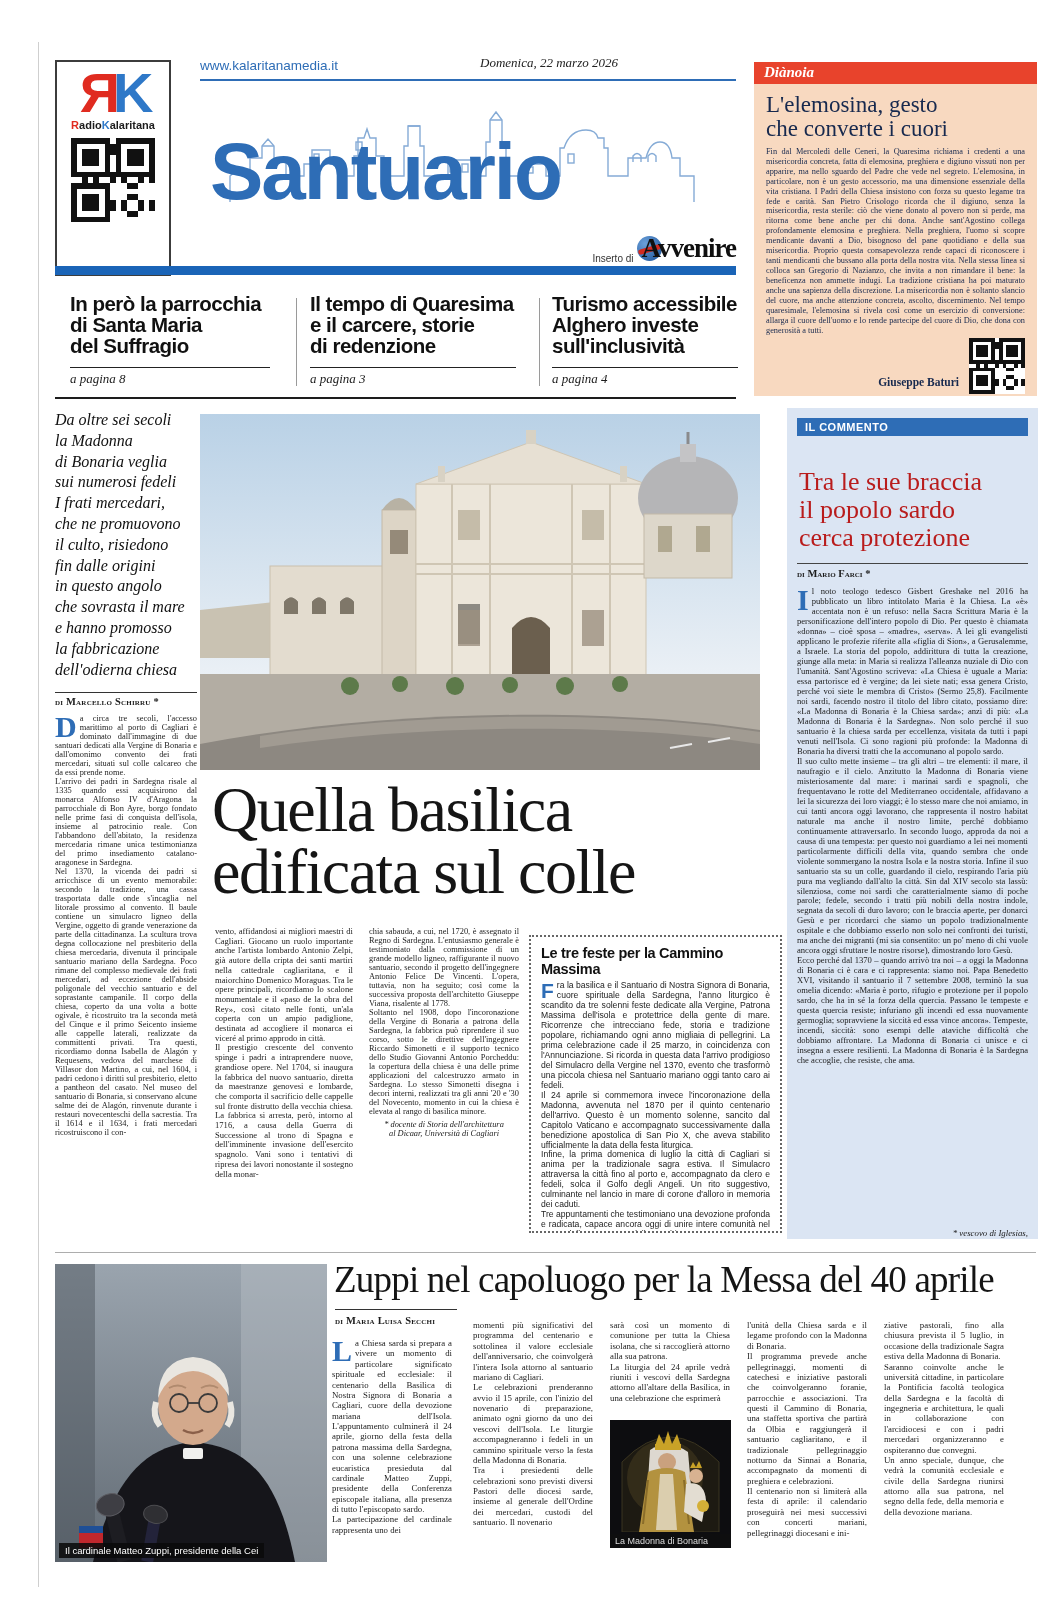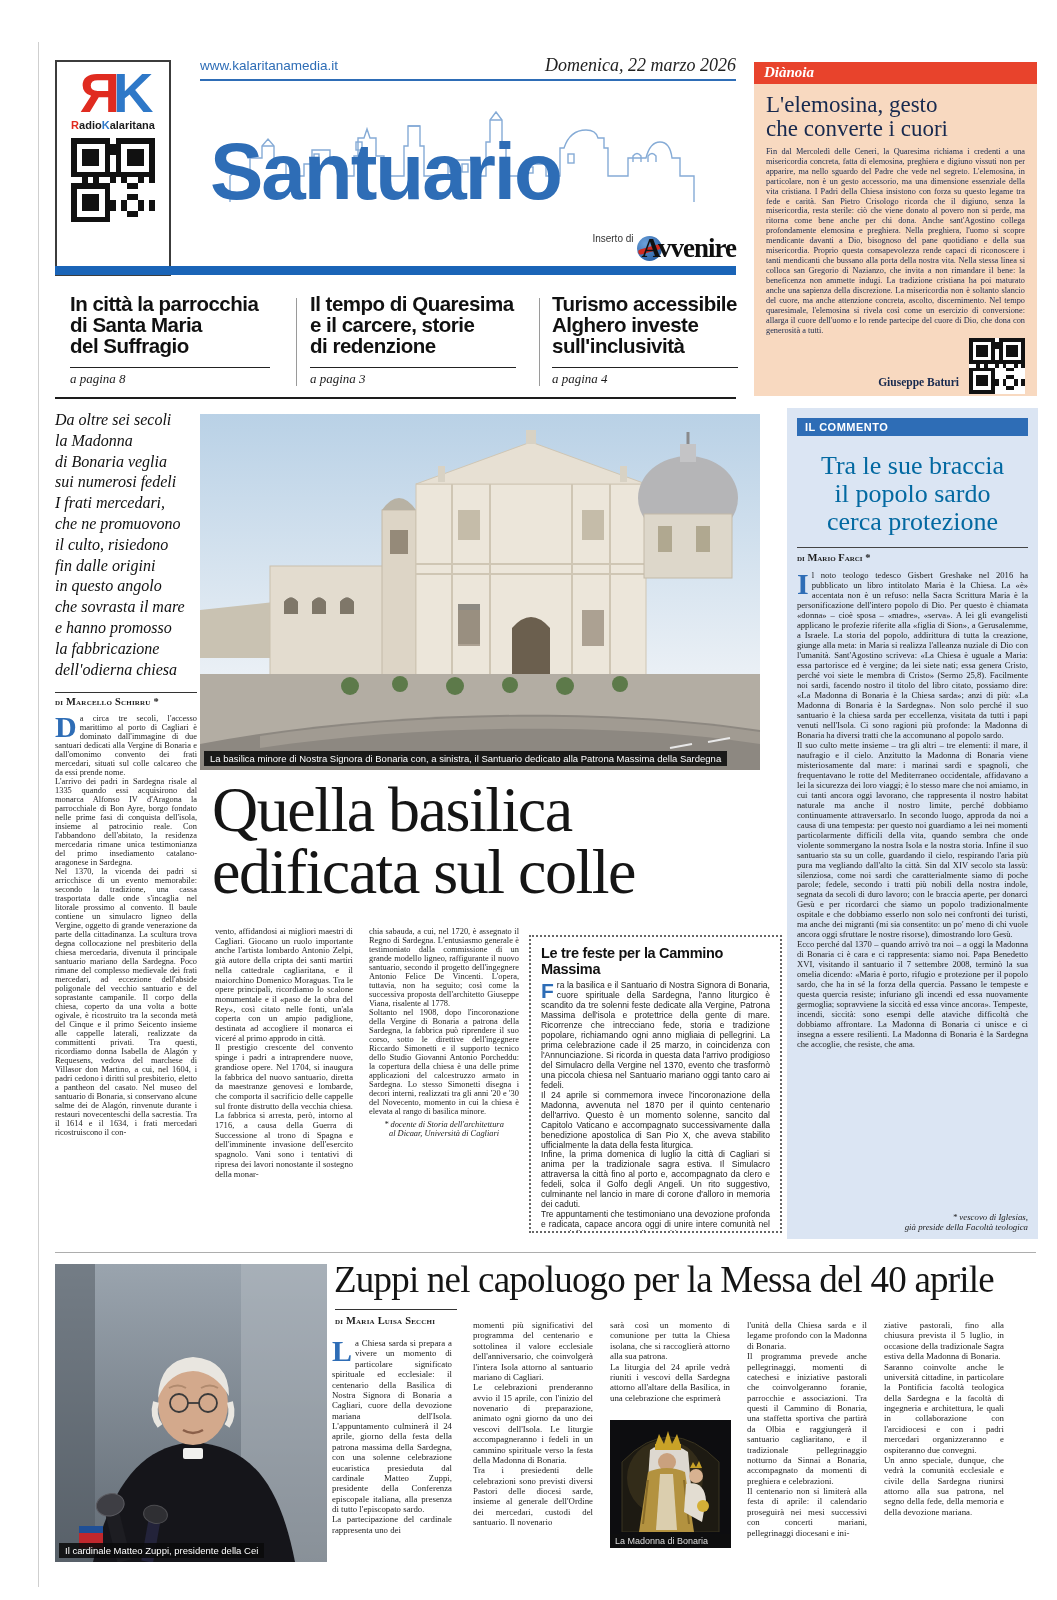--- a/index.html
+++ b/index.html
@@ -13,25 +13,25 @@
   .radio-box{left:55px;top:60px;width:112px;height:212px;border:2px solid #3c3c3c;background:#fff;text-align:center;}
   .rk-logo{font-family:"Liberation Sans",sans-serif;font-weight:bold;font-size:56px;line-height:.95;letter-spacing:-7px;margin-top:4px;}
   .rk-r{color:#e02b20;} .rk-k{color:#2e78c8;}
   .radio-name{font-family:"Liberation Sans",sans-serif;font-weight:bold;font-size:11px;margin-top:0;}
   .rn-r{color:#e02b20;} .rn-k{color:#2e78c8;}
   .qr{display:grid;background:#fff;}
   .qr i{background:#111;}
   .qr-radio{width:84px;height:84px;margin:7px auto 0;}
   .site-url{left:200px;top:58px;font-family:"Liberation Sans",sans-serif;font-size:13.5px;color:#2e6db6;}
   .url-rule{left:200px;top:79px;width:536px;height:2px;background:#2e6db6;}
-  .issue-date{left:480px;top:55px;width:256px;text-align:right;font-style:italic;font-size:18px;color:#222;font-family:Liberation Serif, serif;}
+  .issue-date{left:480px;top:55px;width:256px;font-style:italic;font-size:13px;color:#222;font-family:Liberation Serif, serif;}
   .skyline{left:228px;top:84px;width:505px;height:120px;}
   .masthead{left:210px;top:132px;font-family:"Liberation Sans",sans-serif;font-weight:bold;font-size:80px;
             letter-spacing:-2px;color:#2e6db6;line-height:1;}
-  .inserto-row{left:480px;top:233px;width:256px;display:flex;justify-content:flex-end;align-items:flex-start;gap:6px;}
+  .inserto-row{left:480px;top:233px;width:256px;display:flex;justify-content:flex-end;align-items:flex-end;gap:6px;}
   .inserto-label{font-family:"Liberation Sans",sans-serif;font-size:10px;color:#333;}
   .avvenire{position:relative;font-weight:bold;font-size:27px;letter-spacing:-1px;color:#101010;padding-left:2px;}
   .avv-globe{position:absolute;left:-3px;top:3px;width:25px;height:25px;border-radius:50%;
              background:radial-gradient(circle at 32% 30%,#6ba0da,#174f96);}
   .avv-globe::after{content:"";position:absolute;left:1px;top:11px;width:23px;height:5px;background:#d22a20;
                     border-radius:3px;transform:rotate(-16deg);}
   .avv-text{position:relative;}
   .blue-bar{left:55px;top:266px;width:681px;height:9px;background:#1a64b7;}
 
   
@@ -77,21 +77,21 @@
   .feste{left:529px;top:935px;width:253px;height:298px;border:2px dotted #666;background:#fff;
          box-sizing:border-box;padding:8px 10px;overflow:hidden;font-family:"Liberation Sans",sans-serif;}
   .feste-title{font-weight:bold;font-size:14.5px;letter-spacing:-.3px;margin-bottom:4px;color:#111;}
   .feste-body{font-size:8.6px;line-height:1.16;text-align:justify;white-space:pre-line;color:#222;}
 
   
   .commento{left:787px;top:408px;width:251px;height:831px;background:#dbe5f3;box-sizing:border-box;
             padding:10px 10px;overflow:hidden;}
   .com-kicker{background:#2e6db6;color:#fff;font-family:"Liberation Sans",sans-serif;font-weight:bold;
               font-size:11px;letter-spacing:.5px;padding:3px 8px;}
-  .com-title{font-size:26px;line-height:1.07;margin:16px 2px 12px;color:#0369a1;white-space:pre-line;text-align:center;}
+  .com-title{font-size:26px;line-height:1.07;margin:32px 2px 12px;color:#b91c1c;white-space:pre-line;}
   .com-byline{border-top:1px solid #444;padding-top:4px;font-variant:small-caps;font-weight:bold;
               font-size:10.5px;margin-bottom:8px;}
   .com-body{font-size:8.6px;line-height:1.16;text-align:justify;white-space:pre-line;height:636px;overflow:hidden;}
   .com-foot{text-align:right;font-style:italic;font-size:8.8px;margin-top:5px;white-space:pre-line;}
 
   
   .bottom-rule{left:55px;top:1252px;width:981px;height:1px;background:#adadad;}
   .zuppi-photo{left:55px;top:1264px;width:272px;height:298px;background:#7e8791;}
   .zuppi-headline{left:334px;top:1258px;width:702px;font-size:37px;letter-spacing:-.8px;color:#151515;}
   .z-byrule{left:335px;top:1309px;width:122px;border-top:1.5px solid #333;}
@@ -395,21 +395,21 @@
           <i style="grid-row:15;grid-column:3"></i>
           <i style="grid-row:15;grid-column:4"></i>
           <i style="grid-row:15;grid-column:5"></i>
           <i style="grid-row:15;grid-column:6"></i>
           <i style="grid-row:15;grid-column:7"></i>
         </div>
     </div>
   </aside>
 
   <div class="abs teaser t1">
-    <div class="teaser-title">In città la parrocchia
+    <div class="teaser-title">In però la parrocchia
 di Santa Maria
 del Suffragio</div>
     <div class="teaser-rule"></div>
     <div class="teaser-page">a pagina 8</div>
   </div>
   <div class="abs tsep tsep1"></div>
   <div class="abs teaser t2">
     <div class="teaser-title">Il tempo di Quaresima
 e il carcere, storie
 di redenzione</div>
@@ -498,21 +498,20 @@
           <circle cx="255" cy="272" r="9"></circle>
         <circle cx="310" cy="271" r="8"></circle>
           <circle cx="365" cy="272" r="9"></circle>
           <circle cx="420" cy="270" r="8"></circle>
       </g>
       <g stroke="#e8e8e8" stroke-width="2">
           <line x1="470" y1="334" x2="492" y2="330"></line>
           <line x1="508" y1="328" x2="530" y2="324"></line>
         </g>
     </svg>
-    <div class="photo-caption">La basilica minore di Nostra Signora di Bonaria con, a sinistra, il Santuario dedicato alla Patrona Massima della Sardegna</div>
   </div>
 
   <h1 class="abs main-headline" style="font-weight:normal;margin:0">Quella basilica
 edificata sul colle</h1>
 
   <div class="abs body-text col2">vento, affidandosi ai migliori maestri di Cagliari. Giocano un ruolo importante anche l'artista lombardo Antonio Zelpi, già autore della cripta dei santi martiri nella cattedrale cagliaritana, e il maiorchino Domenico Moraguas. Tra le opere principali, ricordiamo lo scalone monumentale e il «paso de la obra del Rey», così citato nelle fonti, un'ala coperta con un ampio padiglione, destinata ad accogliere il monarca ei viceré al primo approdo in città.
 Il prestigio crescente del convento spinge i padri a intraprendere nuove, grandiose opere. Nel 1704, si inaugura la fabbrica del nuovo santuario, diretta da maestranze genovesi e lombarde, che comporta il sacrificio delle cappelle sul fronte distrutto della vecchia chiesa. La fabbrica si arresta, però, intorno al 1716, a causa della Guerra di Successione al trono di Spagna e dell'imminente invasione dell'esercito spagnolo. Vani sono i tentativi di ripresa dei lavori nonostante il sostegno della monar-</div>
   <div class="abs col3">
     <div class="body-text">chia sabauda, a cui, nel 1720, è assegnato il Regno di Sardegna. L'entusiasmo generale è testimoniato dalla commissione di un grande modello ligneo, raffigurante il nuovo santuario, secondo il progetto dell'ingegnere Antonio Felice De Vincenti. L'opera, tuttavia, non ha seguito; così come la successiva proposta dell'architetto Giuseppe Viana, risalente al 1778.
 Soltanto nel 1908, dopo l'incoronazione della Vergine di Bonaria a patrona della Sardegna, la fabbrica può riprendere il suo corso, sotto le direttive dell'ingegnere Riccardo Simonetti e il supporto tecnico dello Studio Giovanni Antonio Porcheddu: la copertura della chiesa è una delle prime applicazioni del calcestruzzo armato in Sardegna. Lo stesso Simonetti disegna i decori interni, realizzati tra gli anni '20 e '30 del Novecento, momento in cui la chiesa è elevata al rango di basilica minore.</div>

